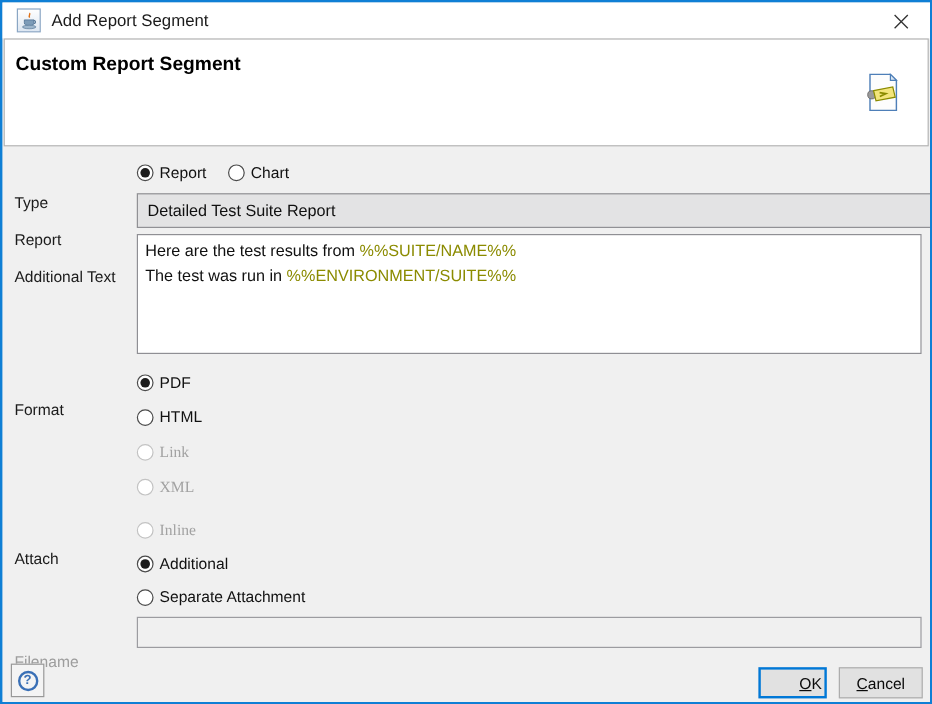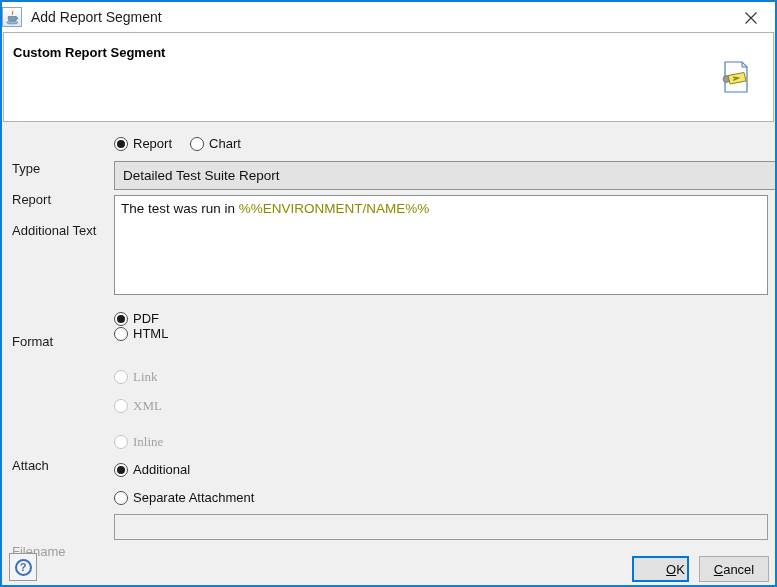--- a/index.html
+++ b/index.html
@@ -7,39 +7,39 @@
   body { font-family:"Liberation Sans", sans-serif; }
 
   .window {
     position:relative; width:777px; height:587px;
     border:2px solid #0f7fd5; background:#f0f0f0; overflow:hidden;
   }
 
   
   .titlebar {
     position:absolute; left:0; top:0; right:0; height:30px;
-    background:#ffffff; display:flex; align-items:center; padding:0 0;
+    background:#ffffff; display:flex; align-items:center; padding:0 12px;
   }
   .app-icon {
     width:20px; height:20px; margin-right:9px; flex:0 0 auto;
     border:1px solid #8aa6c4; background:linear-gradient(#fefefe,#dde7f2);
     display:flex; align-items:center; justify-content:center;
   }
   .title-text { font-size:14px; color:#1b1b1b; }
   .close-btn {
     position:absolute; right:8px; top:4px; width:32px; height:24px;
     display:flex; align-items:center; justify-content:center; cursor:pointer;
   }
 
   
   .header-panel {
     position:absolute; left:1px; top:30px; width:771px; height:90px;
     background:#ffffff; border:1px solid #b2b2b2;
   }
-  .header-title { position:absolute; left:9px; top:12px; font-size:13px; font-weight:bold; color:#000; }
+  .header-title { position:absolute; left:9px; top:12px; font-size:16px; font-weight:bold; color:#000; }
   .header-desc  { position:absolute; left:11px; top:40px; font-size:13px; color:#1b1b1b; }
   .header-icon  { position:absolute; right:20px; top:26px; }
 
   
   .form-label { position:absolute; left:10px; font-size:13px; color:#1b1b1b;margin-top:24px; }
   .form-label.disabled { color:#9d9d9d; }
 
   .radio-row { position:absolute; display:flex; align-items:center; gap:18px; }
   .radio { display:inline-flex; align-items:center; gap:5px; font-size:13px; color:#111; }
   .radio .circle {
@@ -147,31 +147,32 @@
     <span>Detailed Test Suite Report</span>
     <span class="combo-arrow">
       <svg width="13" height="8" viewBox="0 0 13 8">
         <polyline points="1,1 6.5,6.5 12,1" fill="none" stroke="#3d3d3d" stroke-width="1.2"></polyline>
       </svg>
     </span>
   </div>
 
   <div class="form-label" style="top:197px;">Additional Text</div>
   <div class="textarea">
-    <div><span class="t-plain">The test was run in </span><span class="t-var">%%ENVIRONMENT/NAME%%</span></div>
+    <div><span class="t-plain">Here are the test results from </span><span class="t-var">%%SUITE/NAME%%</span></div>
+    <div><span class="t-plain">The test was run in </span><span class="t-var">%%ENVIRONMENT/SUITE%%</span></div>
   </div>
 
   <div class="form-label" style="top:308px;">Format</div>
   <div class="radio-row" style="left:112px; top:309px;">
     <span class="radio selected">
       <span class="circle"></span>
       <span>PDF</span>
     </span>
   </div>
-  <div class="radio-row" style="left:112px; top:324px;">
+  <div class="radio-row" style="left:112px; top:338px;">
     <span class="radio">
       <span class="circle"></span>
       <span>HTML</span>
     </span>
   </div>
   <div class="radio-row" style="left:112px; top:367px;">
     <span class="radio disabled">
       <span class="circle"></span>
       <span>Link</span>
     </span>

